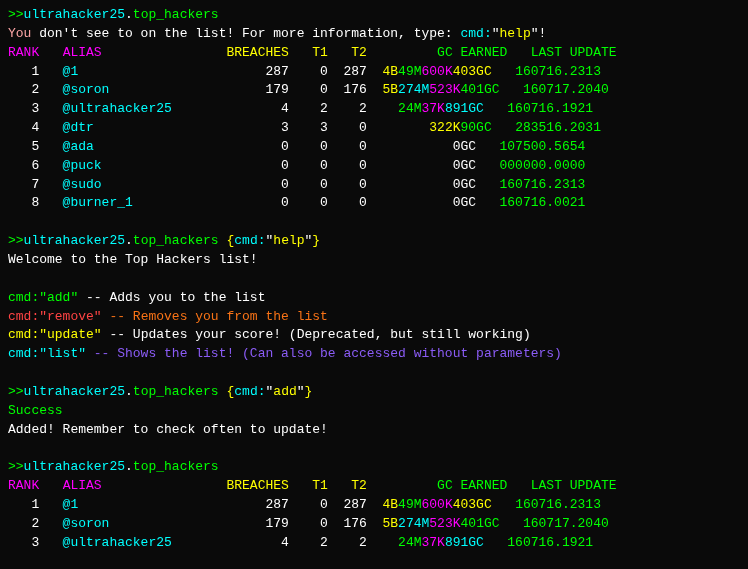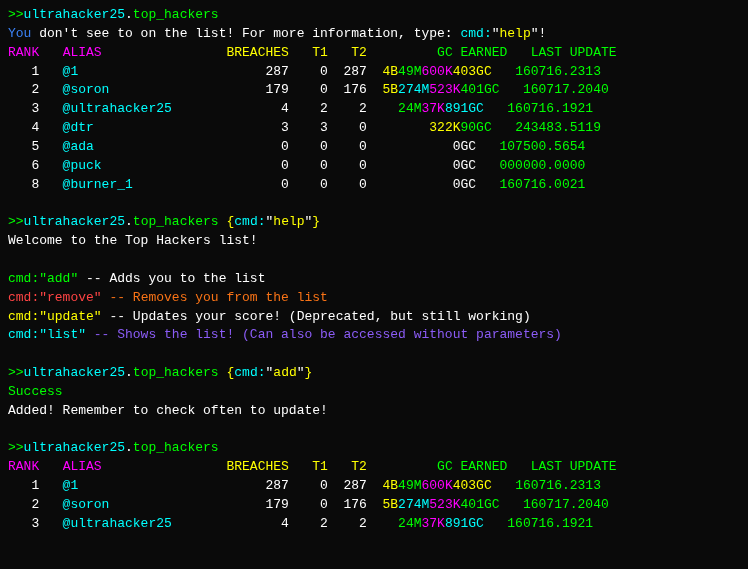--- a/index.html
+++ b/index.html
@@ -20,30 +20,31 @@
     }
     .line { white-space: pre; line-height: 1.45; }
   </style>
 </head>
 <body>
 
 <div class="terminal">
 
   <div class="line"><span style="color:#00ff00;">&gt;&gt;</span><span style="color:#00ffff;">ultrahacker25</span><span style="color:#ffffff;">.</span><span style="color:#00ff00;">top_hackers</span></div>
 
-  <div class="line"><span style="color:#3b82f6;">You</span><span style="color:#ffffff;"> don't see to on the list! For more information, type: </span><span style="color:#00ffff;">cmd:</span><span style="color:#ffffff;">"</span><span style="color:#ffff00;">help</span><span style="color:#ffffff;">"!</span></div>
+  <div class="line"><span style="color:#fca5a5;">You</span><span style="color:#ffffff;"> don't see to on the list! For more information, type: </span><span style="color:#00ffff;">cmd:</span><span style="color:#ffffff;">"</span><span style="color:#ffff00;">help</span><span style="color:#ffffff;">"!</span></div>
 
   <div class="line"><span style="color:#ff00ff;">RANK</span><span style="color:#ffffff;">   </span><span style="color:#ff00ff;">ALIAS            </span><span style="color:#ffff00;">    BREACHES</span><span style="color:#ffff00;">   T1</span><span style="color:#ffff00;">   T2</span><span style="color:#00ff00;">         GC EARNED</span><span style="color:#00ff00;">   LAST UPDATE</span></div>
 
   <div class="line"><span style="color:#ffffff;">   1   </span><span style="color:#00ffff;">@1                        </span><span style="color:#ffffff;">287    0  </span><span style="color:#ffffff;">287  </span><span style="color:#ffff00;">4B</span><span style="color:#00ff00;">49M</span><span style="color:#ff00ff;">600K</span><span style="color:#ffff00;">403GC</span><span style="color:#00ff00;">   160716.2313</span></div>
   <div class="line"><span style="color:#ffffff;">   2   </span><span style="color:#00ffff;">@soron                    </span><span style="color:#ffffff;">179    0  </span><span style="color:#ffffff;">176  </span><span style="color:#ffff00;">5B</span><span style="color:#00ffff;">274M</span><span style="color:#ff00ff;">523K</span><span style="color:#00ff00;">401GC</span><span style="color:#00ff00;">   160717.2040</span></div>
   <div class="line"><span style="color:#ffffff;">   3   </span><span style="color:#00ffff;">@ultrahacker25              </span><span style="color:#ffffff;">4    2    </span><span style="color:#ffffff;">2    </span><span style="color:#00ff00;">24M</span><span style="color:#ff00ff;">37K</span><span style="color:#00ffff;">891GC</span><span style="color:#00ff00;">   160716.1921</span></div>
-  <div class="line"><span style="color:#ffffff;">   4   </span><span style="color:#00ffff;">@dtr                      </span><span style="color:#ffffff;">  3    3    </span><span style="color:#ffffff;">0        </span><span style="color:#ffff00;">322K</span><span style="color:#00ff00;">90GC</span><span style="color:#00ff00;">   243483.5119</span></div>
+  <div class="line"><span style="color:#ffffff;">   4   </span><span style="color:#00ffff;">@dtr                      </span><span style="color:#ffffff;">  3    3    </span><span style="color:#ffffff;">0        </span><span style="color:#ffff00;">322K</span><span style="color:#00ff00;">90GC</span><span style="color:#00ff00;">   283516.2031</span></div>
   <div class="line"><span style="color:#ffffff;">   5   </span><span style="color:#00ffff;">@ada                      </span><span style="color:#ffffff;">  0    0    0           </span><span style="color:#ffffff;">0GC</span><span style="color:#00ff00;">   107500.5654</span></div>
   <div class="line"><span style="color:#ffffff;">   6   </span><span style="color:#00ffff;">@puck                     </span><span style="color:#ffffff;">  0    0    0           </span><span style="color:#ffffff;">0GC</span><span style="color:#00ff00;">   000000.0000</span></div>
+  <div class="line"><span style="color:#ffffff;">   7   </span><span style="color:#00ffff;">@sudo                     </span><span style="color:#ffffff;">  0    0    0           </span><span style="color:#ffffff;">0GC</span><span style="color:#00ff00;">   160716.2313</span></div>
   <div class="line"><span style="color:#ffffff;">   8   </span><span style="color:#00ffff;">@burner_1                 </span><span style="color:#ffffff;">  0    0    0           </span><span style="color:#ffffff;">0GC</span><span style="color:#00ff00;">   160716.0021</span></div>
 
   <div class="line">&nbsp;</div>
 
   <div class="line"><span style="color:#00ff00;">&gt;&gt;</span><span style="color:#00ffff;">ultrahacker25</span><span style="color:#ffffff;">.</span><span style="color:#00ff00;">top_hackers</span><span style="color:#ffffff;"> </span><span style="color:#ffff00;">{</span><span style="color:#00ffff;">cmd:</span><span style="color:#ffffff;">"</span><span style="color:#ffff00;">help</span><span style="color:#ffffff;">"</span><span style="color:#ffff00;">}</span></div>
 
   <div class="line"><span style="color:#ffffff;">Welcome to the Top Hackers list!</span></div>
 
   <div class="line">&nbsp;</div>
 

